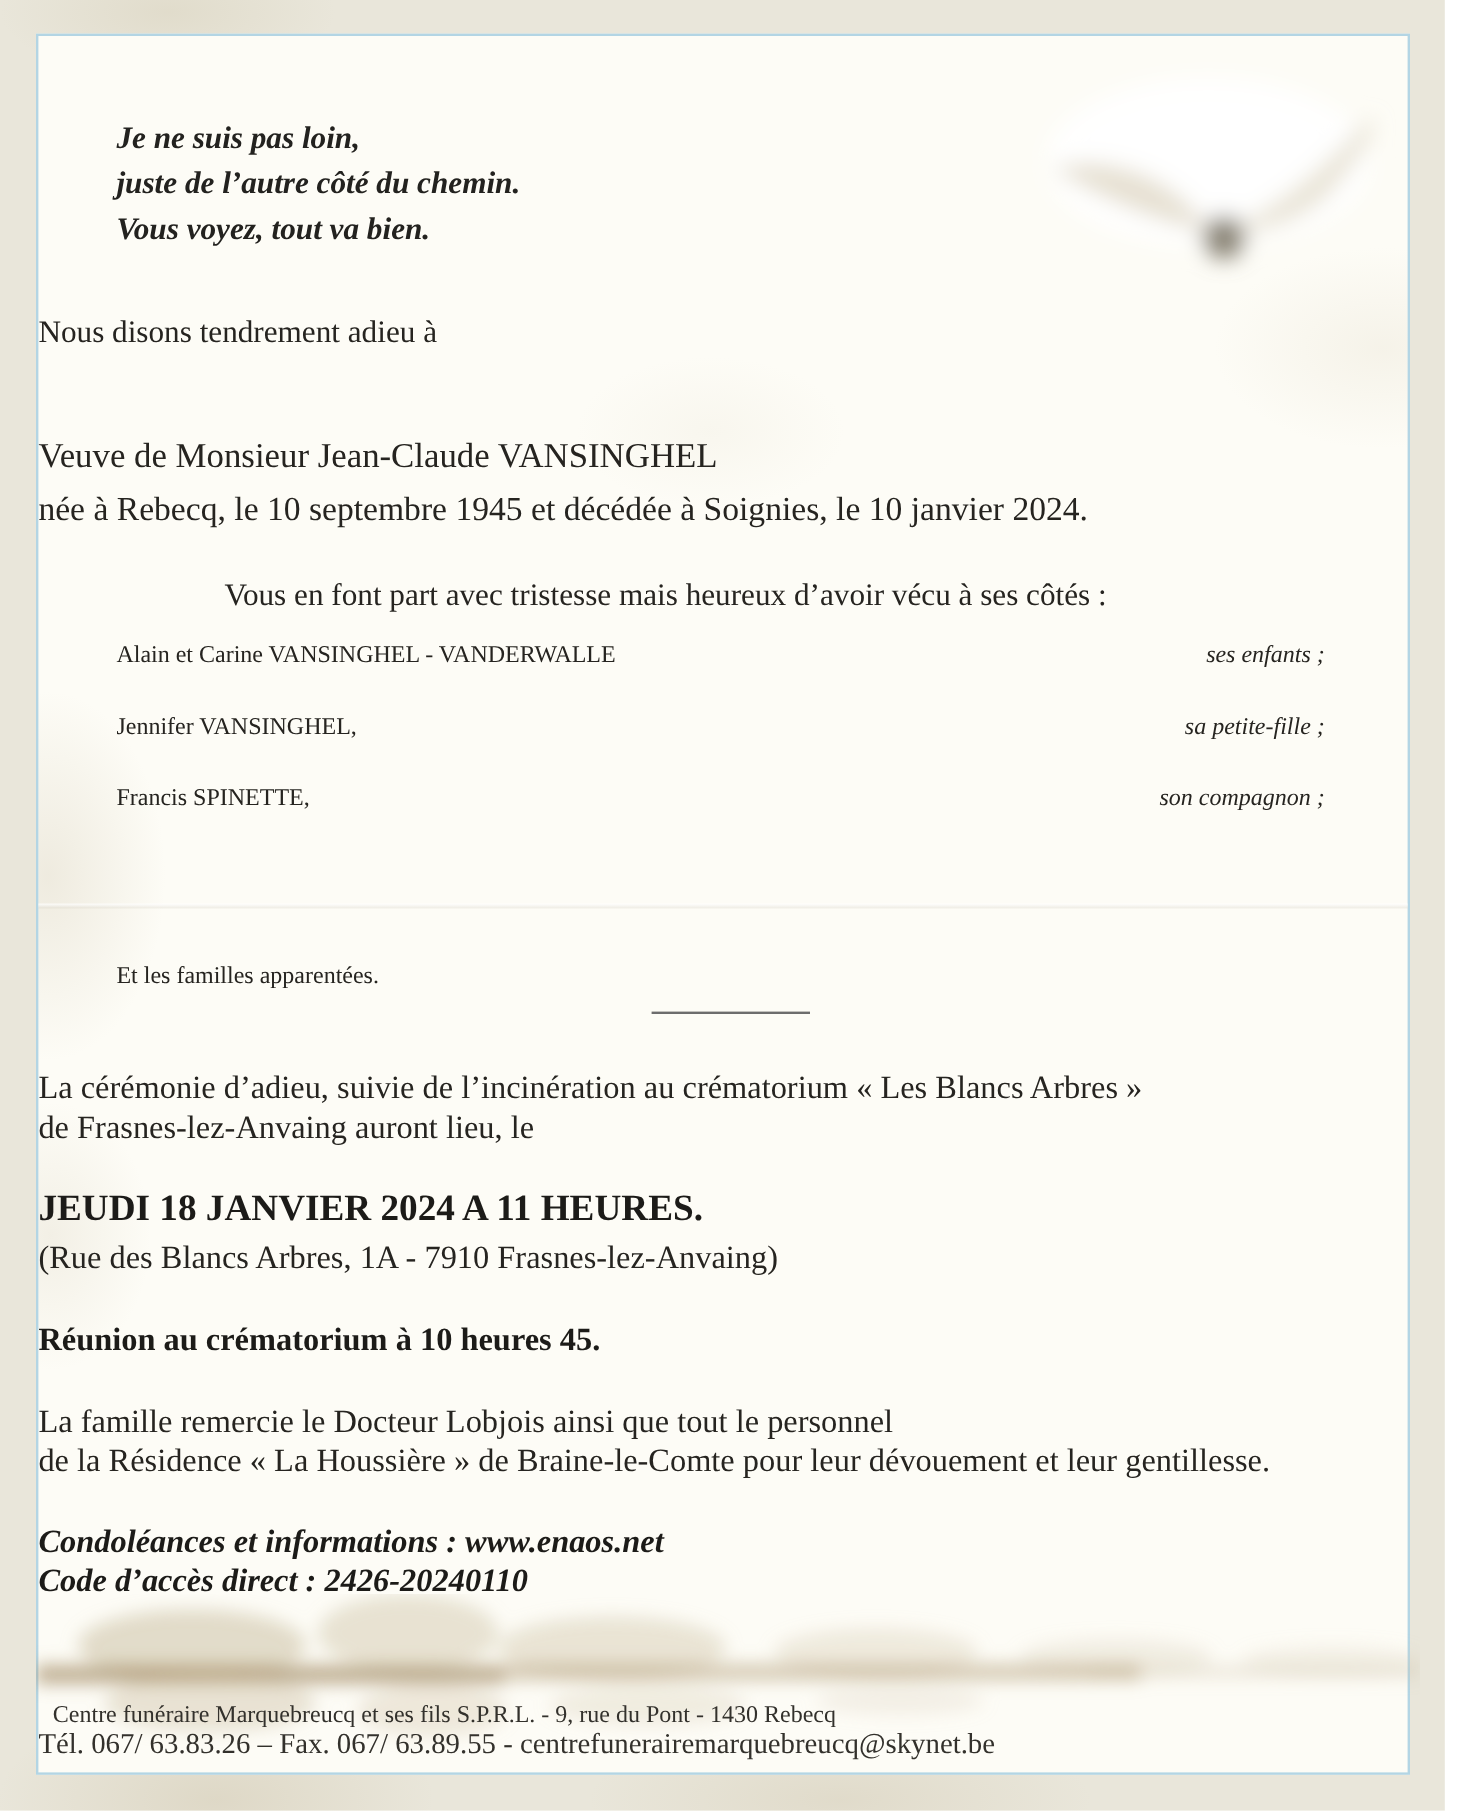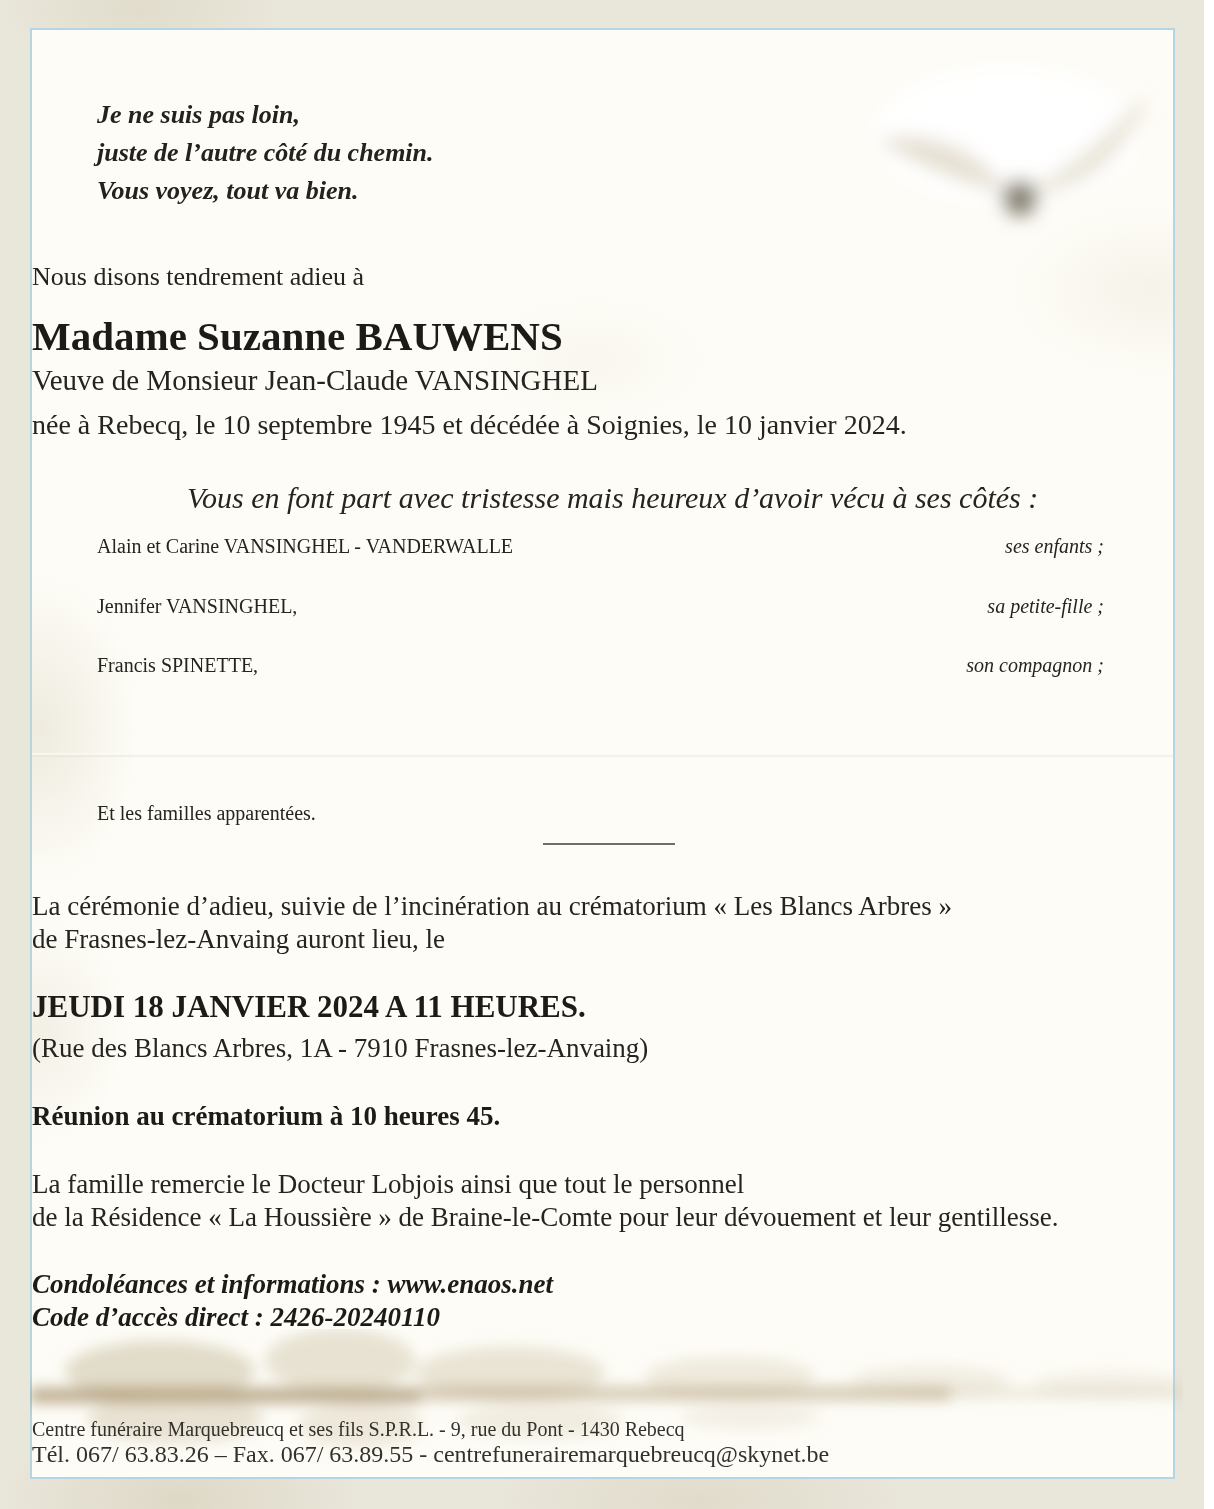--- a/index.html
+++ b/index.html
@@ -43,21 +43,21 @@
     font-size: 26px;
     line-height: 38px;
     font-style: italic;
     font-weight: bold;
     color: #23221f;
   }
   .intro-line   { top: 232px; font-size: 26px; }
   .deceased-name{ top: 282px; font-size: 41px; font-weight: bold; margin: 0; color: #1c1b18; }
   .spouse-line  { top: 334px; font-size: 29px; }
   .dates-line   { top: 379px; font-size: 28px; }
-  .family-intro { left: 155px; top: 451px; font-size: 30px; font-style: italic; }
+  .family-intro { left: 155px; top: 451px; font-size: 26px; }
   .family-row   { left: 65px; right: 69px; font-size: 20px; }
   .family-row .relation { position: absolute; right: 0; top: 0; font-style: italic; }
   .fr-0 { top: 505px; }
   .fr-1 { top: 565px; }
   .fr-2 { top: 624px; }
   .fr-3 { top: 683px; }
   .fr-4 { top: 772px; }
   .divider {
     position: absolute;
     left: 511px; top: 813px;
@@ -66,21 +66,21 @@
   }
   .ceremony-1 { top: 861px; font-size: 27px; }
   .ceremony-2 { top: 894px; font-size: 27px; }
   .datetime-line { top: 959px; font-size: 31px; font-weight: bold; color: #1c1b18; }
   .address-line  { top: 1003px; font-size: 27px; }
   .meeting-line  { top: 1071px; font-size: 27px; font-weight: bold; color: #1c1b18; }
   .thanks-1 { top: 1139px; font-size: 27px; }
   .thanks-2 { top: 1172px; font-size: 27px; }
   .condolences-line { top: 1239px; font-size: 27px; font-weight: bold; font-style: italic; color: #1c1b18; }
   .access-code-line { top: 1272px; font-size: 27px; font-weight: bold; font-style: italic; color: #1c1b18; }
-  .footer-1 { top: 1388px; font-size: 20px; z-index: 3; color: #33312c; }
+  .footer-1 { top: 1388px; font-size: 20px; z-index: 3; color: #33312c; padding-left: 12px; }
   .footer-2 { top: 1411px; font-size: 24px; z-index: 3; color: #33312c; }
   .dove-svg { position: absolute; left: 790px; top: 0px; width: 370px; height: 230px; }
   .landscape-svg { position: absolute; left: -2px; bottom: -2px; width: 1153px; height: 150px; z-index: 1; }
 </style>
 </head>
 <body>
 
 <div class="page">
   <div class="paper">
 
@@ -98,21 +98,20 @@
       </g>
     </svg>
 
     <div class="abs poem">
       <div>Je ne suis pas loin,</div>
       <div>juste de l’autre côté du chemin.</div>
       <div>Vous voyez, tout va bien.</div>
     </div>
 
     <div class="abs center intro-line">Nous disons tendrement adieu à</div>
-    <h1 class="abs center deceased-name">Madame Suzanne BAUWENS</h1>
     <div class="abs center spouse-line">Veuve de Monsieur Jean-Claude VANSINGHEL</div>
     <div class="abs center dates-line">née à Rebecq, le 10 septembre 1945 et décédée à Soignies, le 10 janvier 2024.</div>
 
     <div class="abs family-intro">Vous en font part avec tristesse mais heureux d’avoir vécu à ses côtés :</div>
 
     <div class="abs family-row fr-0">
       <span>Alain et Carine VANSINGHEL - VANDERWALLE</span>
       <span class="relation">ses enfants ;</span>
     </div>
     <div class="abs family-row fr-1">

